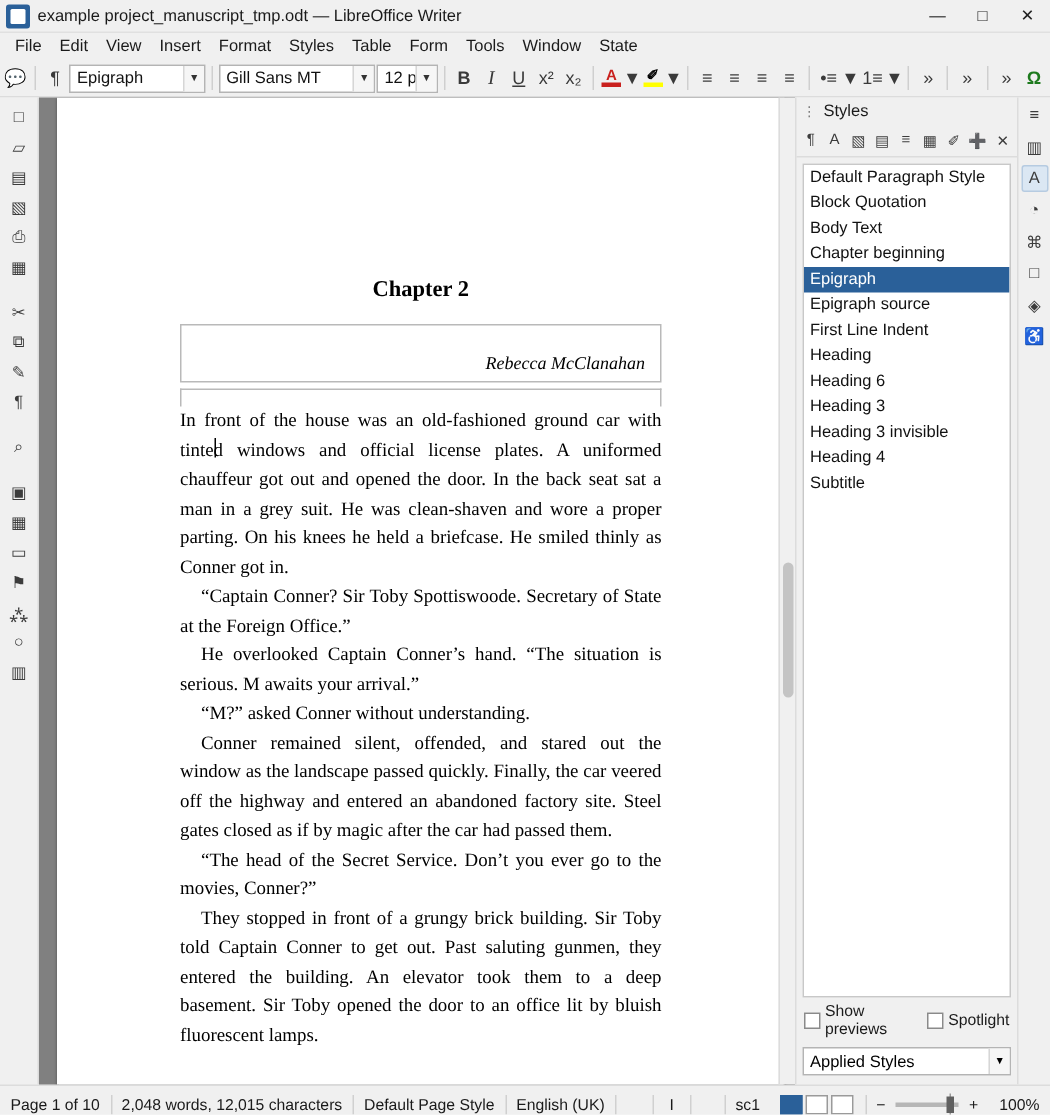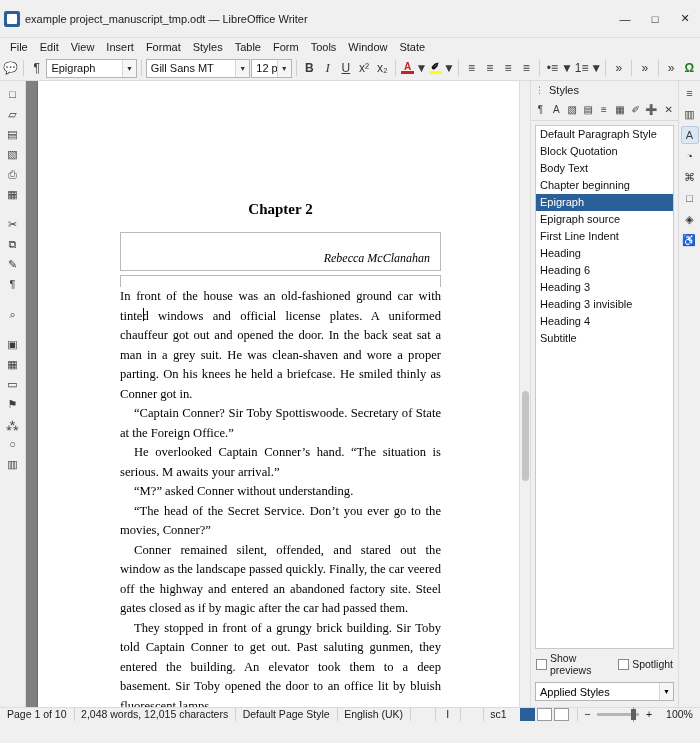--- a/index.html
+++ b/index.html
@@ -9,21 +9,21 @@
     overflow: hidden;
     background: #f3f3f3;
     font-family: "Liberation Sans", sans-serif;
     font-size: 11px;
     color: #000;
   }
   #app { position: relative; width: 700px; height: 743px; display: flex; flex-direction: column; background: #f0f0f0; }
 
   
   .titlebar {
-    height: 38px; background: #f0f0f0; display: flex; align-items: center;
+    height: 22px; background: #f0f0f0; display: flex; align-items: center;
     border-bottom: 1px solid #e0e0e0; flex: none;
   }
   .titlebar .app-icon {
     width: 16px; height: 16px; margin: 0 5px 0 4px; flex: none;
     background: #2a6099; border-radius: 2px; position: relative;
   }
   .titlebar .app-icon:after {
     content: ""; position: absolute; left: 3px; top: 3px; width: 10px; height: 10px;
     background: #fff; border-radius: 1px;
   }
@@ -166,22 +166,22 @@
     display: flex; flex-direction: column; align-items: center; padding-top: 3px; gap: 3px; flex: none;
   }
   .rightrail .ri {
     width: 18px; height: 18px; display: flex; align-items: center; justify-content: center;
     font-size: 11px; color: #3c3c3c; border-radius: 2px;
   }
   .rightrail .ri.active { background: #dbe7f3; border: 1px solid #b6cbe1; }
 
   
   .statusbar {
-    height: 36px; background: #f0f0f0; border-top: 1px solid #dcdcdc;
-    display: flex; align-items: flex-start; font-size: 10.5px; color: #1a1a1a; flex: none;
+    height: 20px; background: #f0f0f0; border-top: 1px solid #dcdcdc;
+    display: flex; align-items: flex-end; font-size: 10.5px; color: #1a1a1a; flex: none;
   }
   .statusbar .seg { padding: 0 7px; white-space: nowrap; }
   .statusbar .sep { width: 1px; height: 13px; background: #d0d0d0; }
   .statusbar .grow { flex: 1; }
   .view-ico { width: 15px; height: 13px; margin-right: 2px; border: 1px solid #9a9a9a; background: #fff; }
   .view-ico.on { background: #2a6099; border-color: #2a6099; }
   .zoom-slider { width: 80px; height: 13px; position: relative; display: flex; align-items: center; }
   .zoom-slider .track { position: absolute; left: 0; right: 0; height: 3px; background: #b6b6b6; }
   .zoom-slider .knob { position: absolute; left: 34px; width: 5px; height: 11px; background: #606060; }
   .zoom-slider .tick { position: absolute; left: 36px; top: -1px; width: 1px; height: 15px; background: #9a9a9a; }
@@ -299,22 +299,22 @@
           <div class="chapter-title">Chapter 2</div>
           <div class="frame">
             <div class="epigraph-source">Rebecca McClanahan</div>
           </div>
           <div class="frame2"></div>
           <div class="prose">
             <p>In front of the house was an old-fashioned ground car with tinted windows and official license plates. A uniformed chauffeur got out and opened the door. In the back seat sat a man in a grey suit. He was clean-shaven and wore a proper parting. On his knees he held a briefcase. He smiled thinly as Conner got in.</p>
             <p class="ind">“Captain Conner? Sir Toby Spottiswoode. Secretary of State at the Foreign Office.”</p>
             <p class="ind">He overlooked Captain Conner’s hand. “The situation is serious. M awaits your arrival.”</p>
             <p class="ind">“M?” asked Conner without understanding.</p>
+            <p class="ind">Conner remained silent, offended, and stared out the window as the landscape passed quickly. Finally, the car veered off the highway and entered an abandoned factory site. Steel gates closed as if by magic after the car had passed them.</p>
             <p class="ind">“The head of the Secret Service. Don’t you ever go to the movies, Conner?”</p>
-            <p class="ind">Conner remained silent, offended, and stared out the window as the landscape passed quickly. Finally, the car veered off the highway and entered an abandoned factory site. Steel gates closed as if by magic after the car had passed them.</p>
             <p class="ind">They stopped in front of a grungy brick building. Sir Toby told Captain Conner to get out. Past saluting gunmen, they entered the building. An elevator took them to a deep basement. Sir Toby opened the door to an office lit by bluish fluorescent lamps.</p>
 
           </div>
         </div>
         <div class="cursor-caret"></div>
       </div>
       <div class="vscroll">
         <div class="thumb"></div>
       </div>
     </div>

